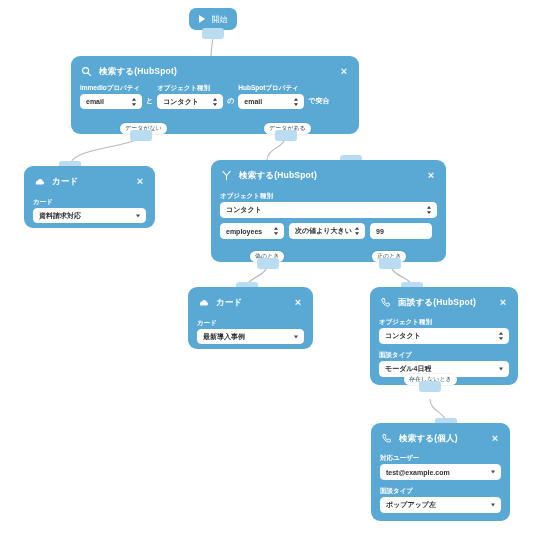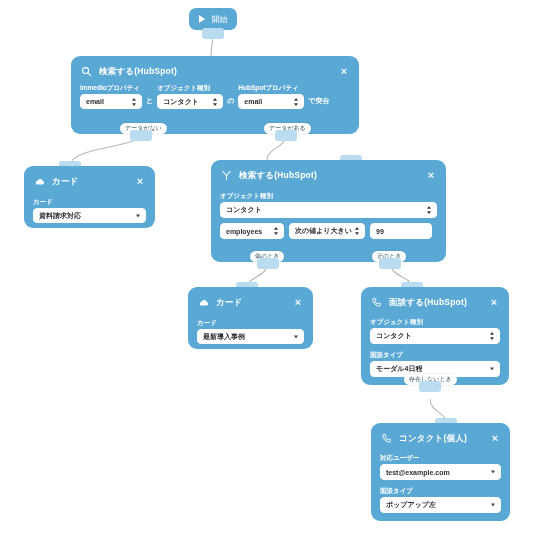--- a/index.html
+++ b/index.html
@@ -260,21 +260,21 @@
     <div class="field" style="margin-top:8px;">
       <div class="field-label">カード</div>
       <div class="select">
         <span>最新導入事例</span>
         <span class="caret-down"></span>
       </div>
     </div>
   </div>
 
   <div class="handle" style="left:401px;top:282px;"></div>
-  <div class="node" style="left:361px;top:287px;width:148px;height:98px;">
+  <div class="node" style="left:370px;top:287px;width:148px;height:98px;">
     <div class="node-head">
       <span class="node-icon">
         <svg width="11" height="11" viewBox="0 0 24 24" fill="none" stroke="#ffffff" stroke-width="2" stroke-linecap="round" stroke-linejoin="round">
           <path d="M6.5 3.5 L9.5 3.5 L11 8 L8.8 9.8 C10 12.4 11.6 14 14.2 15.2 L16 13 L20.5 14.5 L20.5 17.5 C20.5 19 19.3 20.2 17.8 20 C10.5 19 5 13.5 4 6.2 C3.8 4.7 5 3.5 6.5 3.5 Z"></path>
         </svg>
       </span>
       <span class="node-title">面談する(HubSpot)</span>
       <span class="node-close">×</span>
     </div>
     <div class="field" style="margin-top:7px;">
@@ -300,21 +300,21 @@
   <div class="handle" style="left:419px;top:381px;"></div>
 
   <div class="handle" style="left:435px;top:418px;"></div>
   <div class="node" style="left:371px;top:423px;width:139px;height:98px;">
     <div class="node-head">
       <span class="node-icon">
         <svg width="11" height="11" viewBox="0 0 24 24" fill="none" stroke="#ffffff" stroke-width="2" stroke-linecap="round" stroke-linejoin="round">
           <path d="M6.5 3.5 L9.5 3.5 L11 8 L8.8 9.8 C10 12.4 11.6 14 14.2 15.2 L16 13 L20.5 14.5 L20.5 17.5 C20.5 19 19.3 20.2 17.8 20 C10.5 19 5 13.5 4 6.2 C3.8 4.7 5 3.5 6.5 3.5 Z"></path>
         </svg>
       </span>
-      <span class="node-title">コンタクト(個人)</span>
+      <span class="node-title">検索する(個人)</span>
       <span class="node-close">×</span>
     </div>
     <div class="field" style="margin-top:7px;">
       <div class="field-label">対応ユーザー</div>
       <div class="select" style="height:16px;">
         <span>test@example.com</span>
         <span class="caret-down"></span>
       </div>
     </div>
     <div class="field" style="margin-top:6px;">

